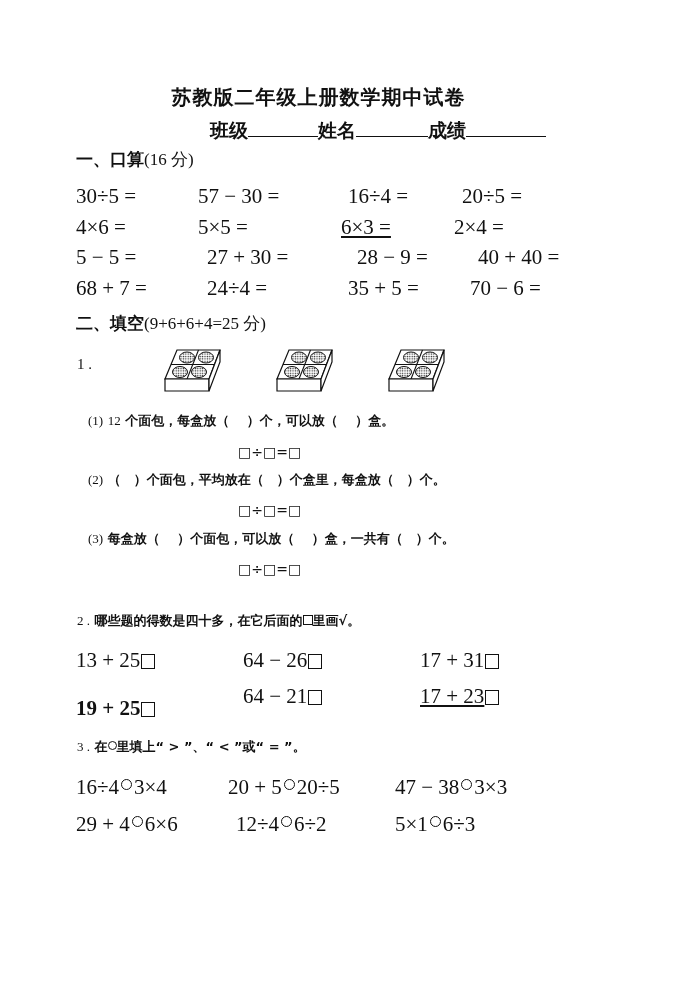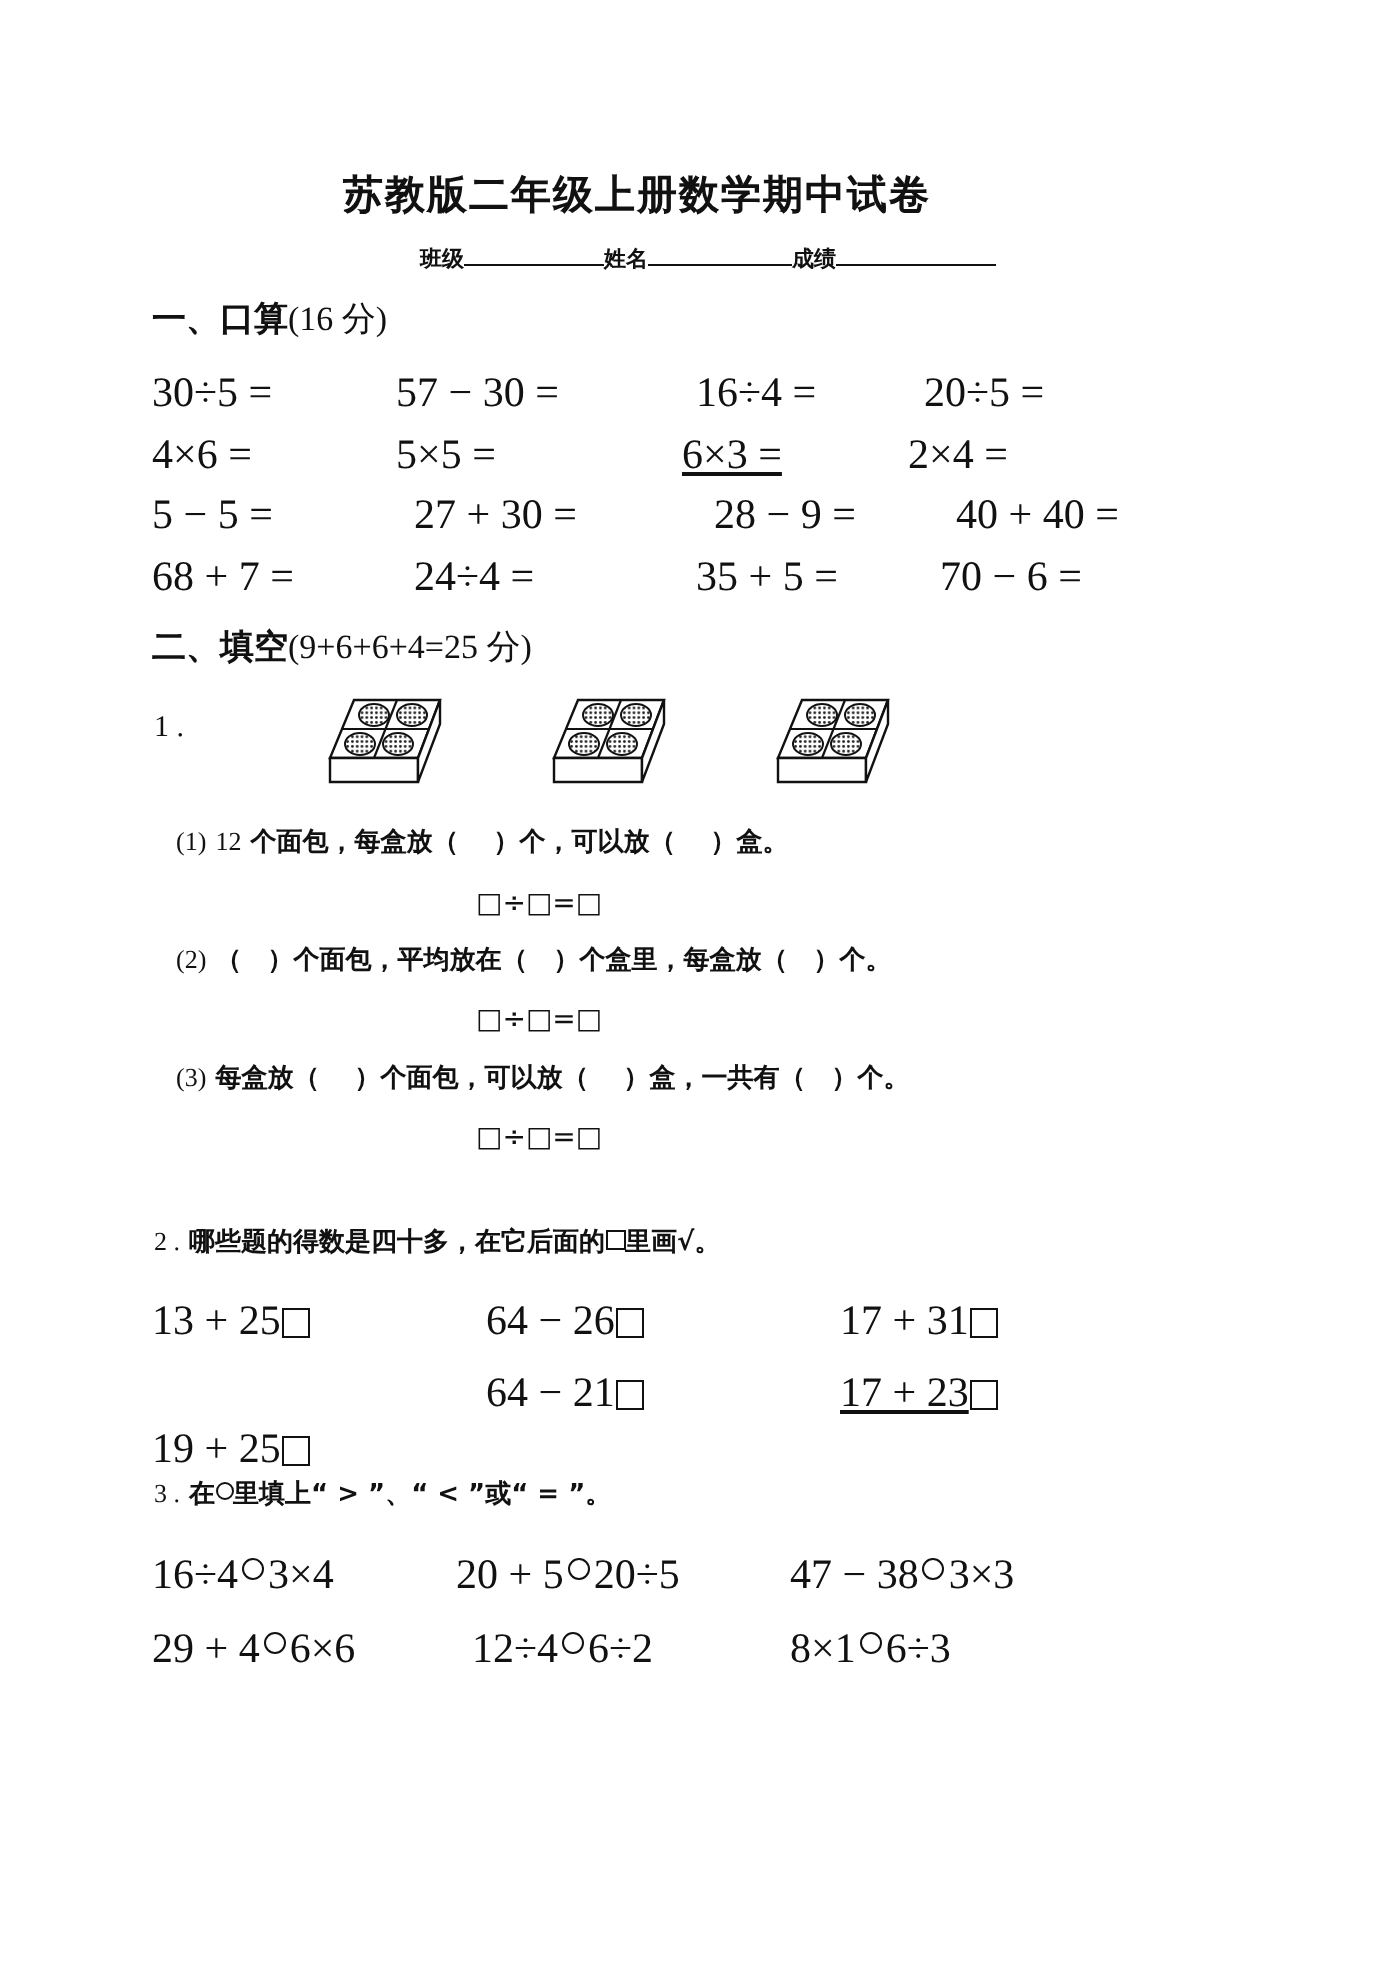--- a/index.html
+++ b/index.html
@@ -1,21 +1,21 @@
 <!DOCTYPE html>
 <html><head>
   <meta charset="utf-8">
   <style>
     html, body { margin: 0; padding: 0; background: #ffffff; }
     body { width: 695px; height: 982px; position: relative; overflow: hidden; color: #111; }
     .abs { position: absolute; white-space: nowrap; }
     .sans { font-family: "DejaVu Sans", "Liberation Sans", sans-serif; }
     .serif { font-family: "Liberation Serif", "DejaVu Serif", serif; }
     .title { font-size: 20px; font-weight: bold; left: 0; width: 637px; text-align: center; top: 84px; letter-spacing: 1px; }
-    .meta { top: 118px; font-size: 11px; font-weight: bold; }
+    .meta { top: 118px; font-size: 19px; font-weight: bold; }
     .blank { display: inline-block; border-bottom: 1px solid #111; height: 14px; vertical-align: baseline; }
     .sec { font-size: 17px; font-weight: bold; }
     .sec .pts { font-weight: normal; font-family: "Liberation Serif", serif; font-size: 17px; }
     .eq { font-size: 21px; font-family: "Liberation Serif", "DejaVu Serif", serif; }
     .q { font-size: 13px; font-weight: bold; }
     .q .num { font-family: "Liberation Serif", serif; font-weight: normal; }
     .formula { font-size: 14px; font-family: "DejaVu Sans", sans-serif; }
     .box { display: inline-block; width: 12px; height: 13px; border: 1.3px solid #111; vertical-align: -2px; margin-left: 1px; }
     .circ { display: inline-block; width: 9px; height: 9px; border: 1.2px solid #111; border-radius: 50%; vertical-align: 4px; margin: 0 2px; }
     .tray { position: absolute; width: 62px; height: 46px; }
@@ -122,31 +122,31 @@
 <div class="abs q sans" style="left:77px; top:612px;">
   <span class="num">2 .</span>
   <span>哪些题的得数是四十多，在它后面的</span><span style="display:inline-block;width:8px;height:8px;border:1px solid #111;vertical-align:0px;"></span><span>里画√。</span>
 </div>
 
 <div>
   <span class="abs eq" style="left:76px; top:648px;"><span>13 + 25</span><span class="box"></span></span>
   <span class="abs eq" style="left:243px; top:648px;"><span>64 − 26</span><span class="box"></span></span>
   <span class="abs eq" style="left:420px; top:648px;"><span>17 + 31</span><span class="box"></span></span>
 
-  <span class="abs eq" style="left:76px; top:712px;"><span>19 + 25</span><span class="box"></span></span>
+  <span class="abs eq" style="left:76px; top:696px;font-weight:bold;"><span>19 + 25</span><span class="box"></span></span>
   <span class="abs eq" style="left:243px; top:684px;"><span>64 − 21</span><span class="box"></span></span>
   <span class="abs eq" style="left:420px; top:684px;text-decoration:underline;"><span>17 + 23</span><span class="box"></span></span>
 </div>
 
 <div class="abs q sans" style="left:77px; top:738px;">
   <span class="num">3 .</span>
   <span>在</span><span style="display:inline-block;width:7px;height:7px;border:1px solid #111;border-radius:50%;vertical-align:1px;"></span><span>里填上“ &gt; ”、“ &lt; ”或“ = ”。</span>
 </div>
 
 <div>
   <span class="abs eq" style="left:76px; top:775px;"><span>16÷4</span><span class="circ"></span><span>3×4</span></span>
   <span class="abs eq" style="left:228px; top:775px;"><span>20 + 5</span><span class="circ"></span><span>20÷5</span></span>
   <span class="abs eq" style="left:395px; top:775px;"><span>47 − 38</span><span class="circ"></span><span>3×3</span></span>
 
   <span class="abs eq" style="left:76px; top:812px;"><span>29 + 4</span><span class="circ"></span><span>6×6</span></span>
   <span class="abs eq" style="left:236px; top:812px;"><span>12÷4</span><span class="circ"></span><span>6÷2</span></span>
-  <span class="abs eq" style="left:395px; top:812px;"><span>8×1</span><span class="circ"></span><span>6÷3</span></span>
+  <span class="abs eq" style="left:395px; top:812px;"><span>5×1</span><span class="circ"></span><span>6÷3</span></span>
 </div>
 
 </body></html>

